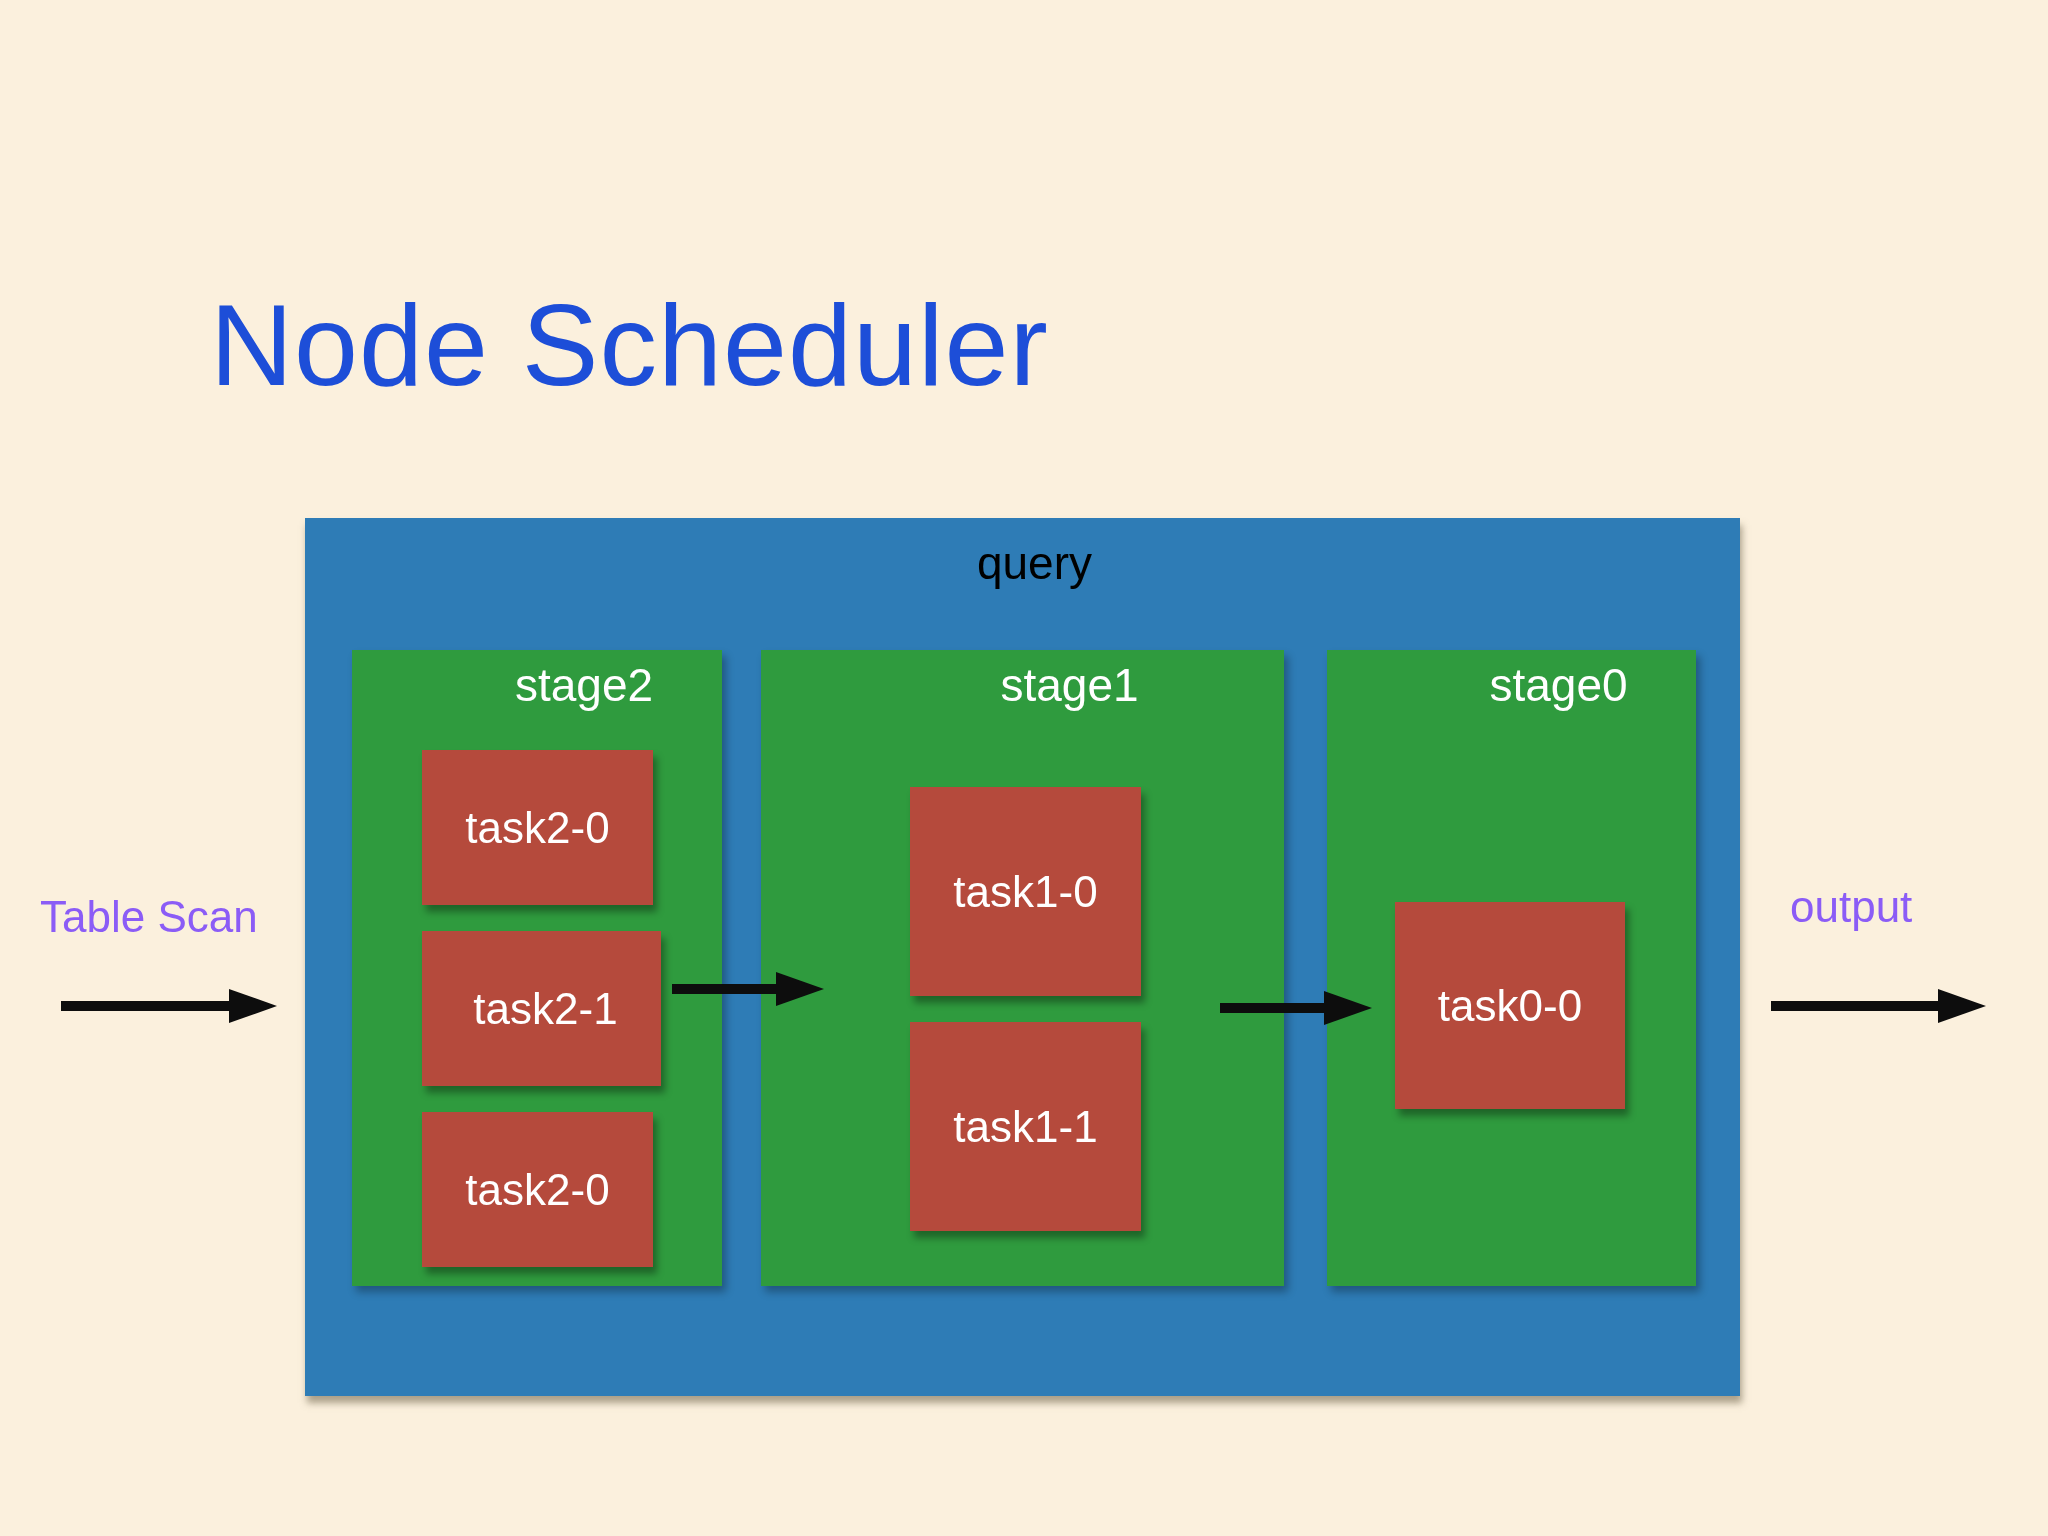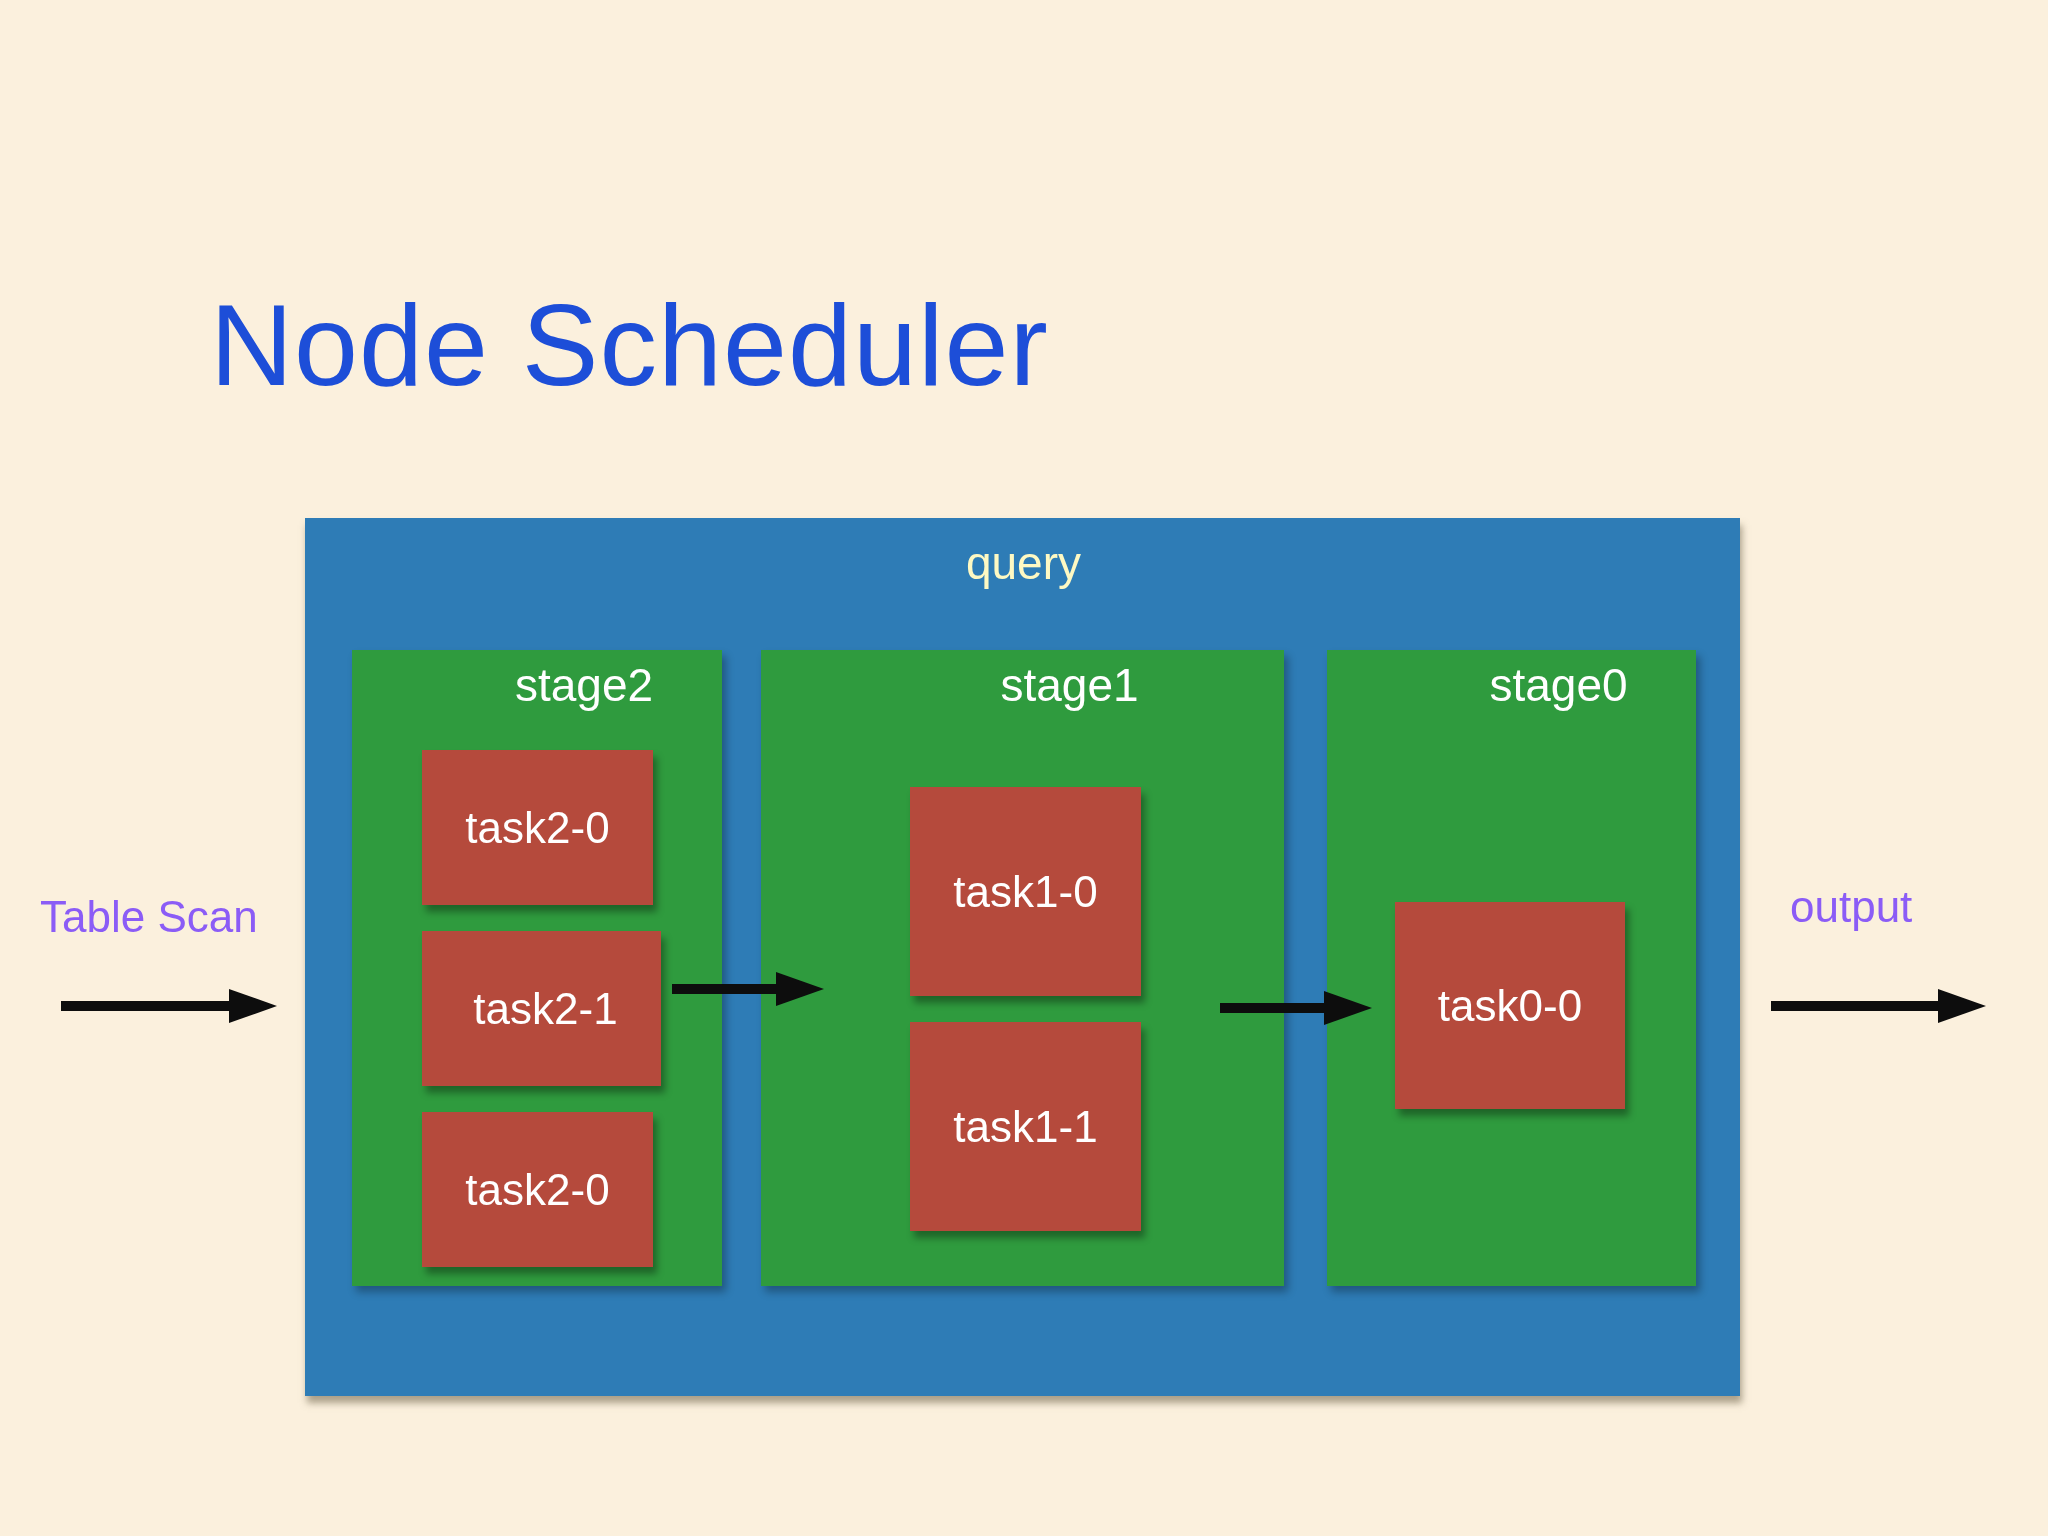--- a/index.html
+++ b/index.html
@@ -32,24 +32,24 @@
     left: 305px;
     top: 518px;
     width: 1435px;
     height: 878px;
     background: #2e7cb6;
     box-shadow: 2px 7px 7px rgba(105, 95, 70, 0.55);
   }
   .query-label {
     position: absolute;
     top: 20px;
-    left: 1px;
+    left: 12px;
     width: 100%;
     text-align: center;
-    color: #fef9c3;
+    color: #000000;
     font-size: 46px;
     line-height: 1.1;
   }
   .stage-box {
     position: absolute;
     top: 132px;
     height: 636px;
     background: #2f9b3e;
     box-shadow: 4px 6px 8px rgba(0, 0, 0, 0.30);
   }

